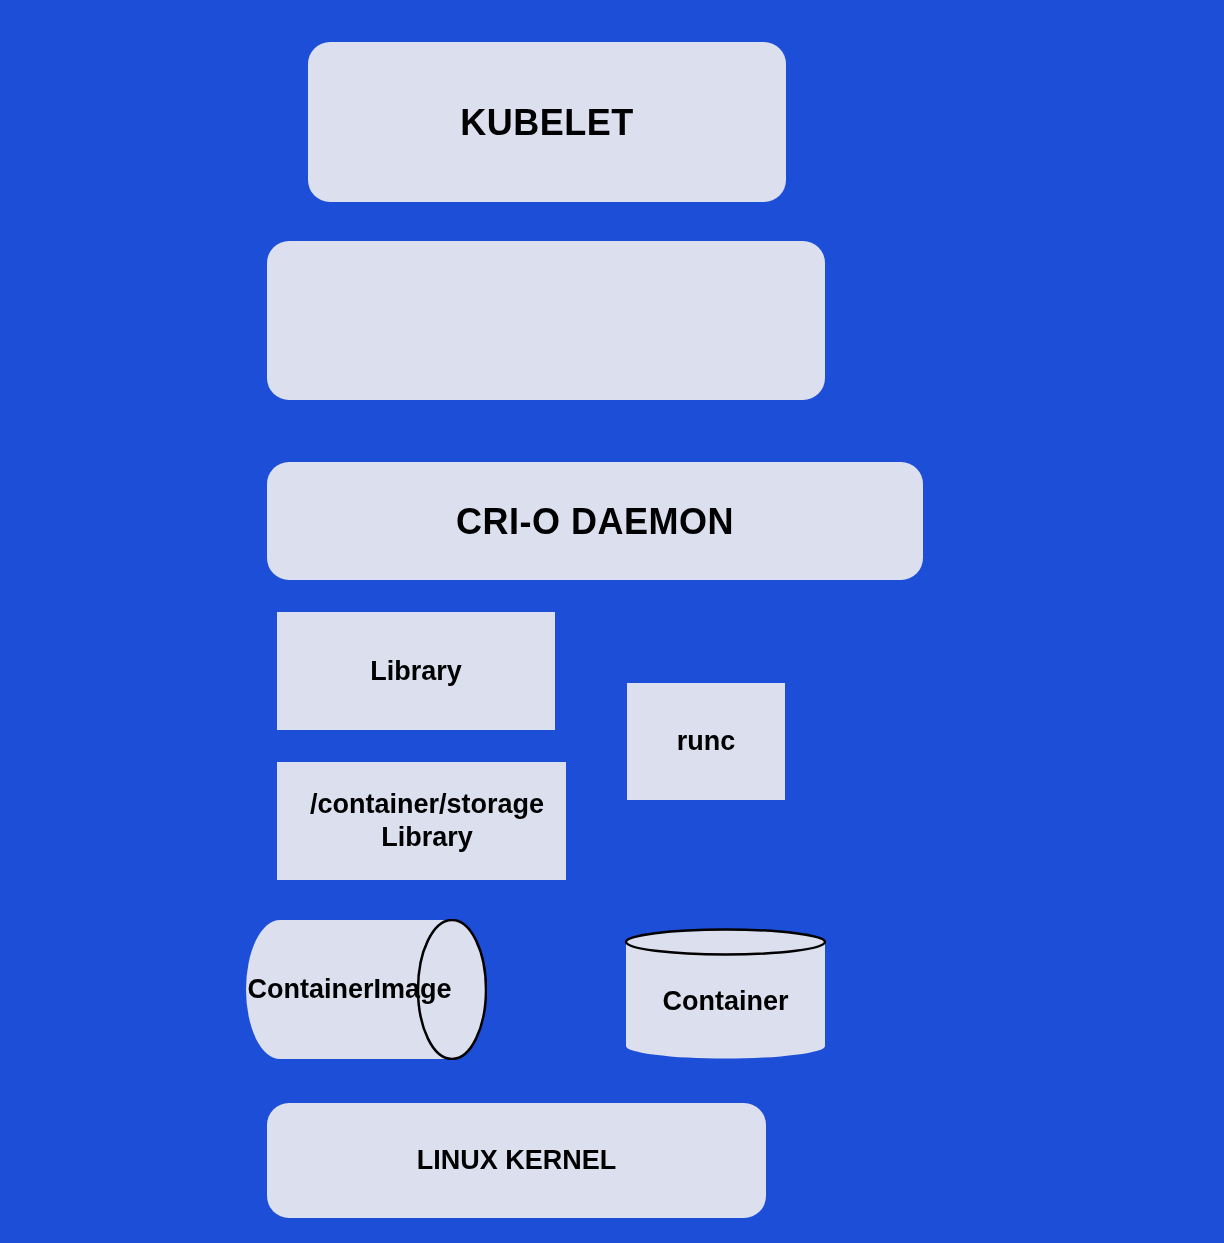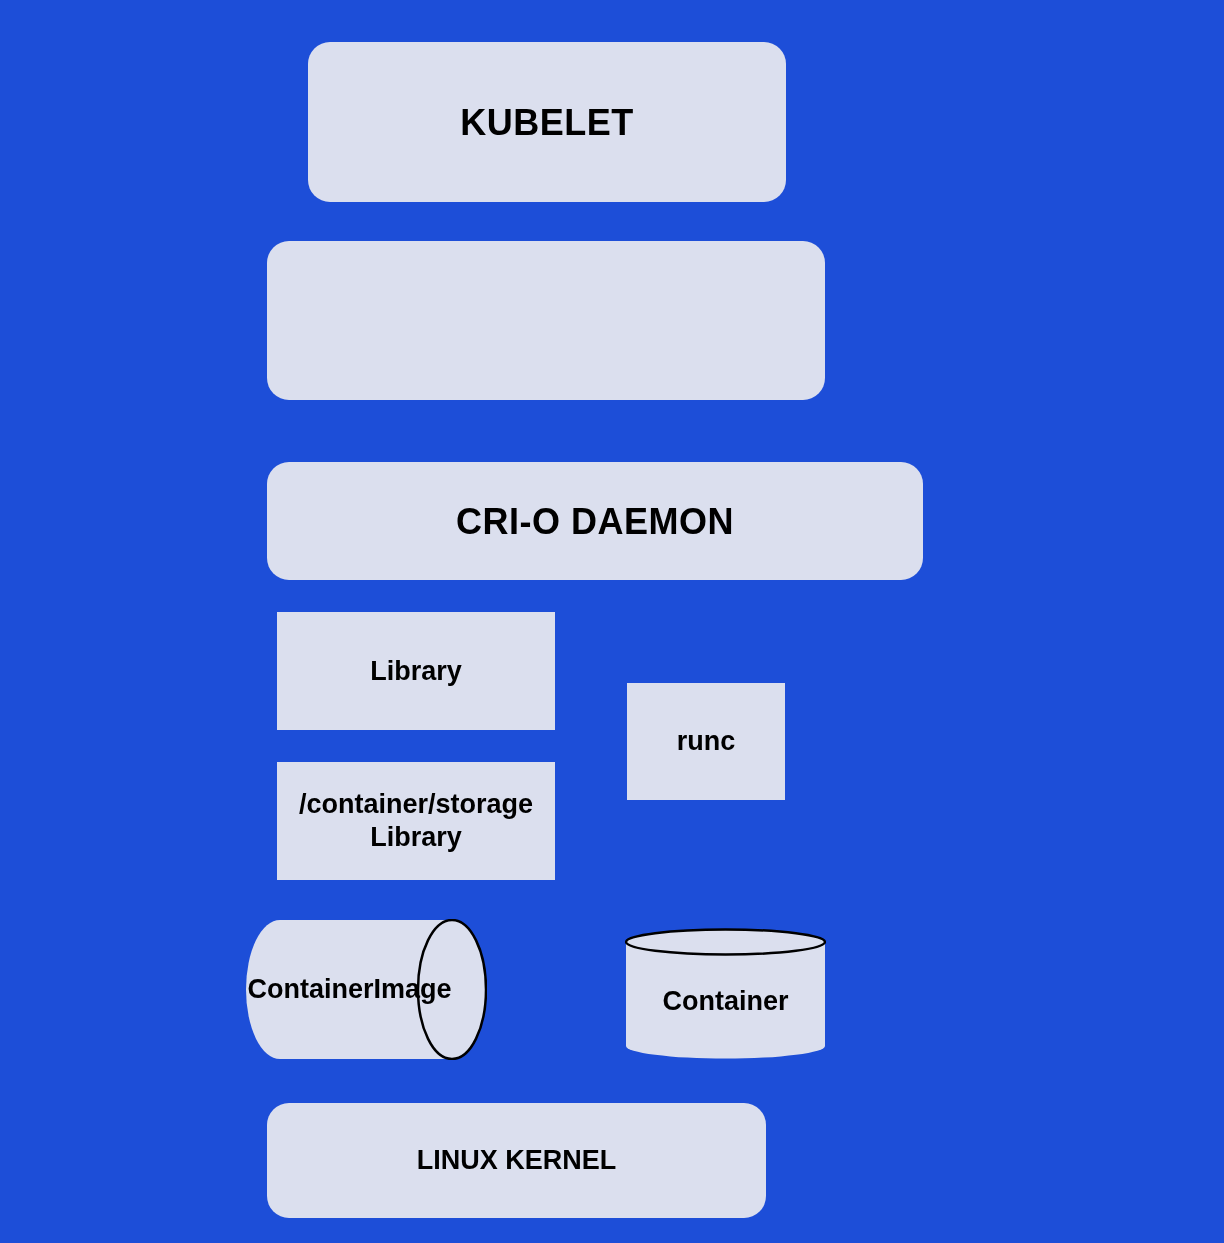--- a/index.html
+++ b/index.html
@@ -39,21 +39,21 @@
     text-align: center;
     font-weight: bold;
     color: #000000;
   }
   
   #kubelet        { left: 308px; top: 42px;   width: 478px; height: 160px; }
   #cri            { left: 267px; top: 241px;  width: 558px; height: 159px; }
   #crio           { left: 267px; top: 462px;  width: 656px; height: 118px; justify-content: center; }
   #image-lib      { left: 277px; top: 612px;  width: 278px; height: 118px; }
   #runc           { left: 627px; top: 683px;  width: 158px; height: 117px; }
-  #storage-lib    { left: 277px; top: 762px;  width: 278px; height: 118px; }
+  #storage-lib    { left: 277px; top: 762px;  width: 278px; height: 118px; padding-left: 11px; }
   #cyl-image      { left: 246px; top: 919px;  width: 241px; height: 141px; }
   #cyl-container  { left: 625px; top: 928px;  width: 201px; height: 132px; }
   #linux-kernel   { left: 267px; top: 1103px; width: 499px; height: 115px; }
   #cyl-image .cyl-label     { left: 0; top: 0; width: 207px; height: 141px; }
   #cyl-container .cyl-label { left: 0; top: 14px; width: 201px; height: 118px; }
 </style>
 </head>
 <body>
 
 <div class="canvas">

